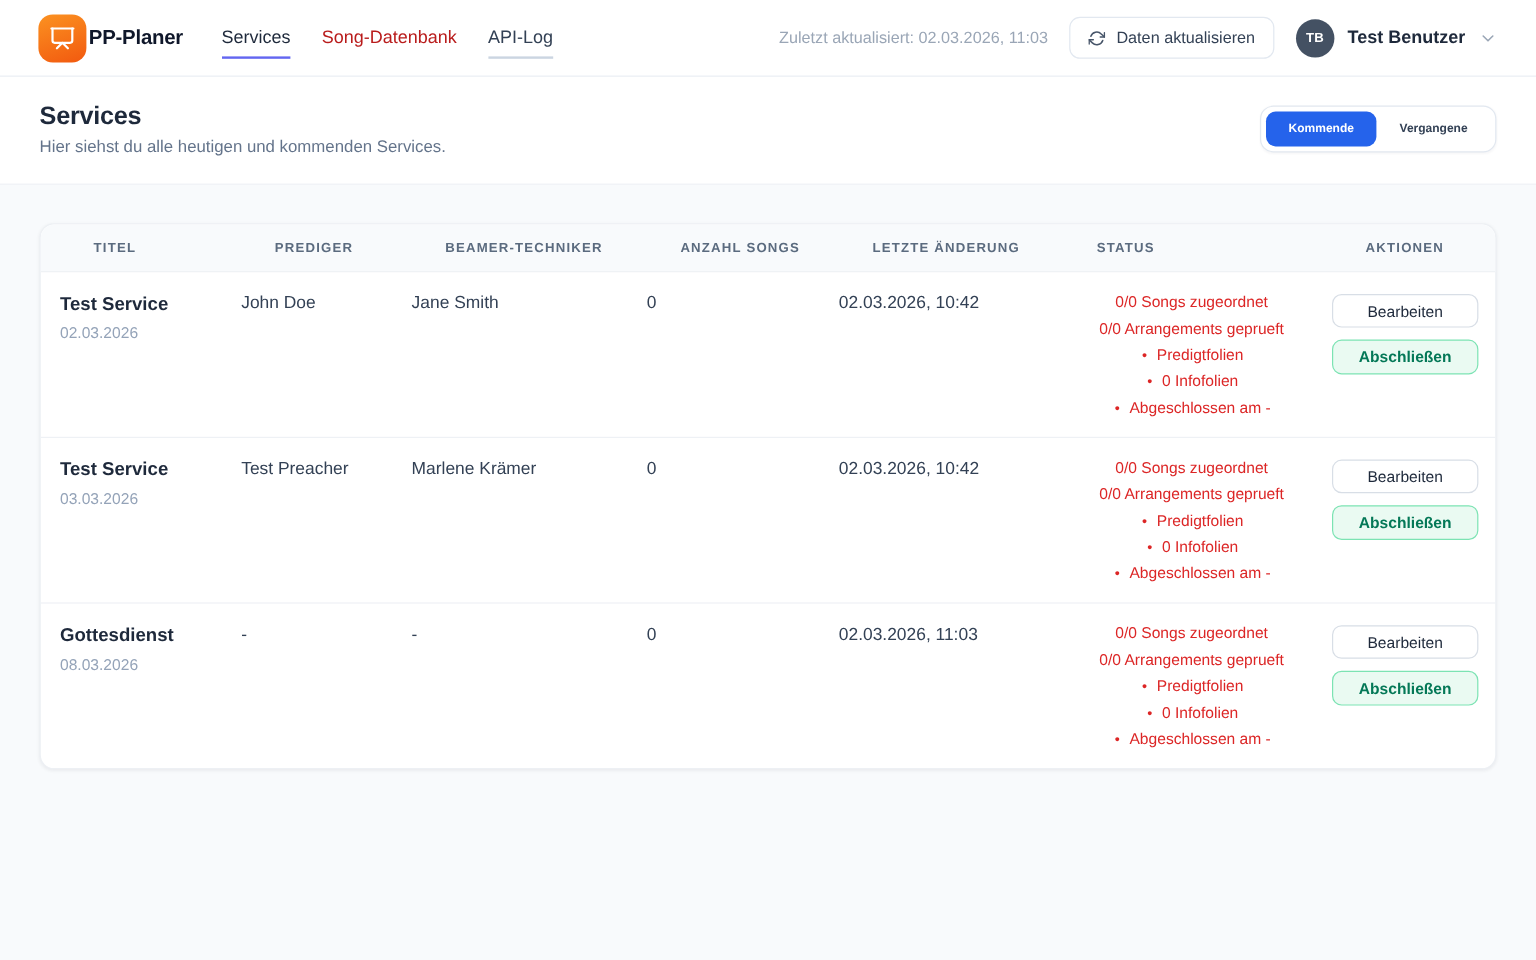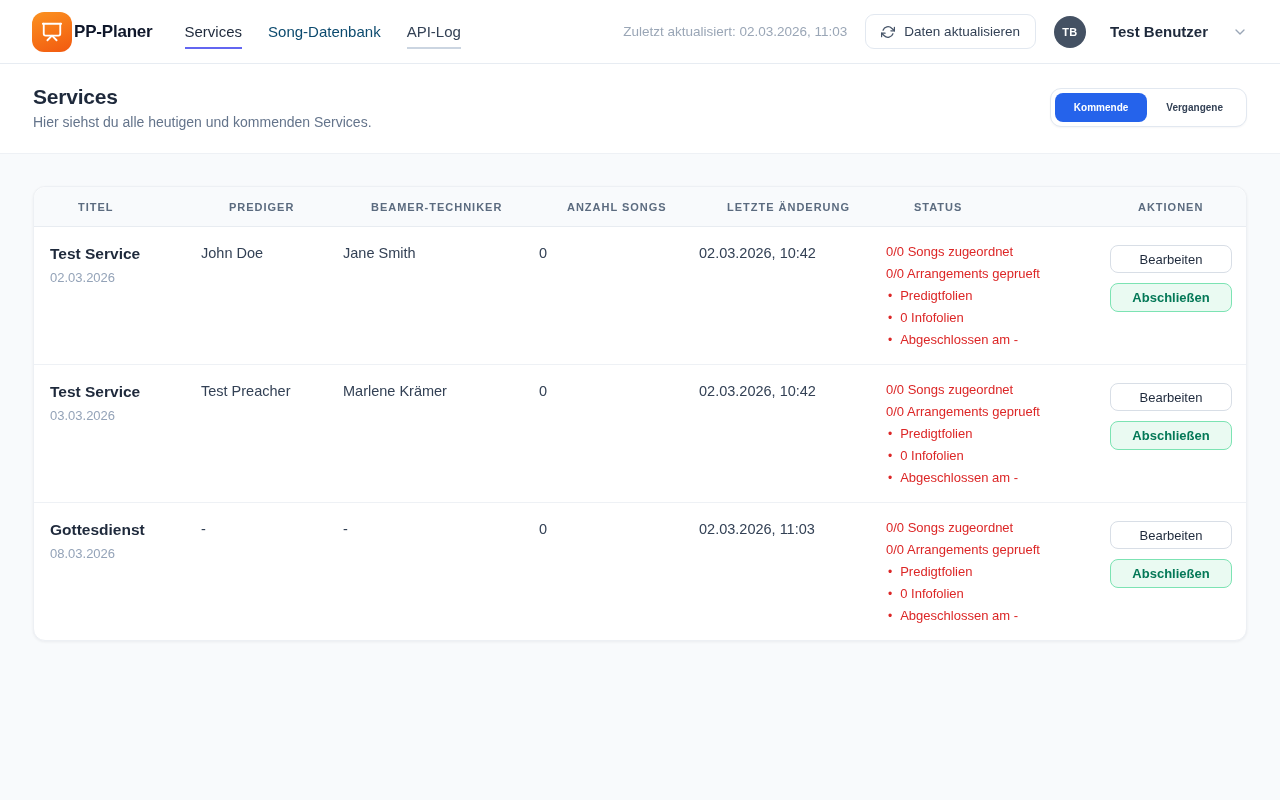--- a/index.html
+++ b/index.html
@@ -24,21 +24,21 @@
     width: 40px; height: 40px;
     border-radius: 12px;
     background: linear-gradient(160deg, #fb9221 0%, #f2590f 100%);
     display: flex; align-items: center; justify-content: center;
   }
   .brand-name { font-size: 17px; font-weight: 700; color: #0f172a; letter-spacing: -0.2px; }
 
   .main-nav { display: flex; align-items: center; gap: 26px; margin-left: 32px; }
   .nav-item {
     font-size: 15px;
-    color: #0c4a6e;
+    color: #b91c1c;
     text-decoration: none;
     padding-bottom: 7px;
     border-bottom: 2px solid transparent;
     margin-bottom: -9px;
     cursor: pointer;
   }
   .nav-item.active { color: #1e293b; font-weight: 500; border-bottom-color: #6366f1; }
   .nav-item.underlined { color: #334155; font-weight: 500; border-bottom-color: #cbd5e1; }
 
   .topbar-right { margin-left: auto; display: flex; align-items: center; gap: 18px; }
@@ -46,21 +46,21 @@
   .refresh-btn {
     display: flex; align-items: center; gap: 9px;
     background: #ffffff;
     border: 1px solid #e2e8f0;
     border-radius: 9px;
     padding: 9px 15px;
     font-family: inherit;
     font-size: 13.5px; font-weight: 500; color: #334155;
     cursor: pointer;
   }
-  .user-chip { display: flex; align-items: center; gap: 24px; cursor: pointer; }
+  .user-chip { display: flex; align-items: center; gap: 11px; cursor: pointer; }
   .avatar {
     width: 32px; height: 32px; border-radius: 50%;
     background: #445163;
     color: #ffffff;
     font-size: 11px; font-weight: 700;
     display: flex; align-items: center; justify-content: center;
     letter-spacing: 0.03em;
   }
   .user-name { font-size: 15px; font-weight: 600; color: #1e293b; }
 
@@ -121,21 +121,21 @@
     border-bottom: 1px solid #eef1f5;
     padding-top: 18px;
     padding-bottom: 9px;
     min-height: 137px;
     align-items: start;
   }
   .trow:last-child { border-bottom: none; min-height: 134px; }
   .cell { font-size: 14.5px; color: #334155; padding-right: 14px; }
   .service-title { font-size: 15.5px; font-weight: 600; color: #1e293b; }
   .service-date { font-size: 13px; color: #94a3b8; margin-top: 7px; }
-  .status-cell { padding-right: 10px; }
+  .status-cell { padding-right: 10px; text-align: center; }
   .status-line {
     font-size: 13px; line-height: 14px;
     color: #dc2626;
     margin-bottom: 8px;
     white-space: nowrap;
   }
   .status-line.bullet { padding-left: 2px; }
   .status-line.bullet::before { content: "•"; margin-right: 8px; font-size: 12px; }
   .actions-cell { display: flex; flex-direction: column; gap: 10px; width: 122px; }
   .btn-edit {

